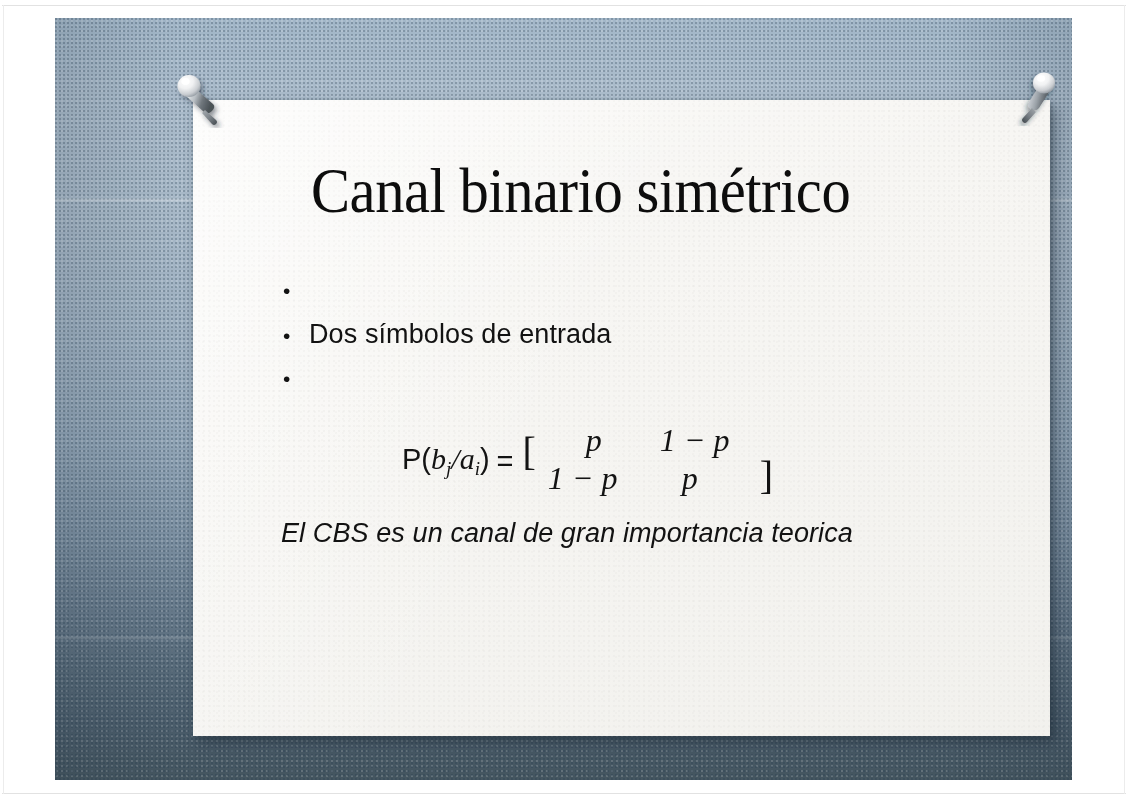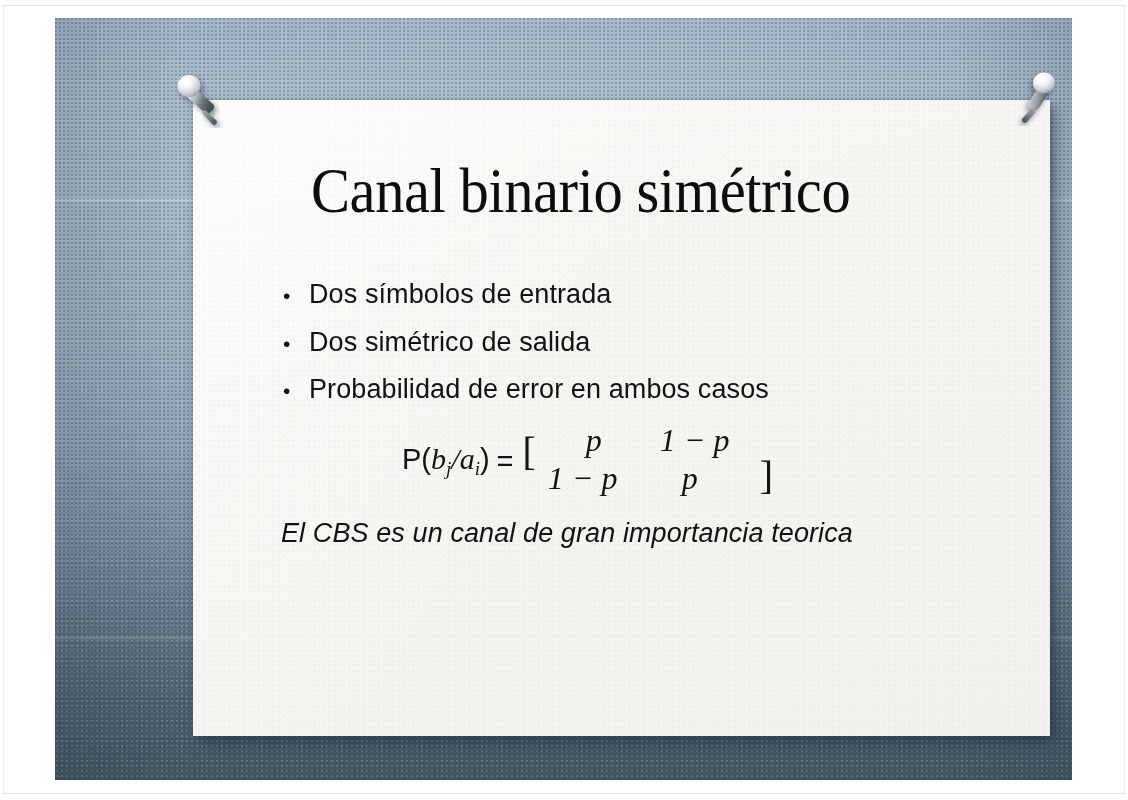--- a/index.html
+++ b/index.html
@@ -260,31 +260,29 @@
       <div id="paper-sheen"></div>
 
       <div id="content">
 
         <div id="slide-title">Canal binario simétrico</div>
 
         <div id="bullet-list">
 
           <div class="bullet-row">
             <span class="bullet-dot">•</span>
+          </div>
+
+          <div class="bullet-row">
+            <span class="bullet-dot">•</span>
             <span class="bullet-text">Dos símbolos de entrada</span>
           </div>
 
           <div class="bullet-row">
             <span class="bullet-dot">•</span>
-            <span class="bullet-text">Dos simétrico de salida</span>
-          </div>
-
-          <div class="bullet-row">
-            <span class="bullet-dot">•</span>
-            <span class="bullet-text">Probabilidad de error en ambos casos</span>
           </div>
 
         </div>
 
         <div id="formula">
           <span class="f-lead">
             <span>P(</span><span class="f-italic">b</span><span class="f-sub">j</span><span class="f-italic">/</span><span class="f-italic">a</span><span class="f-sub">i</span><span>)</span>
           </span>
 
           <span class="f-eq">=</span>

